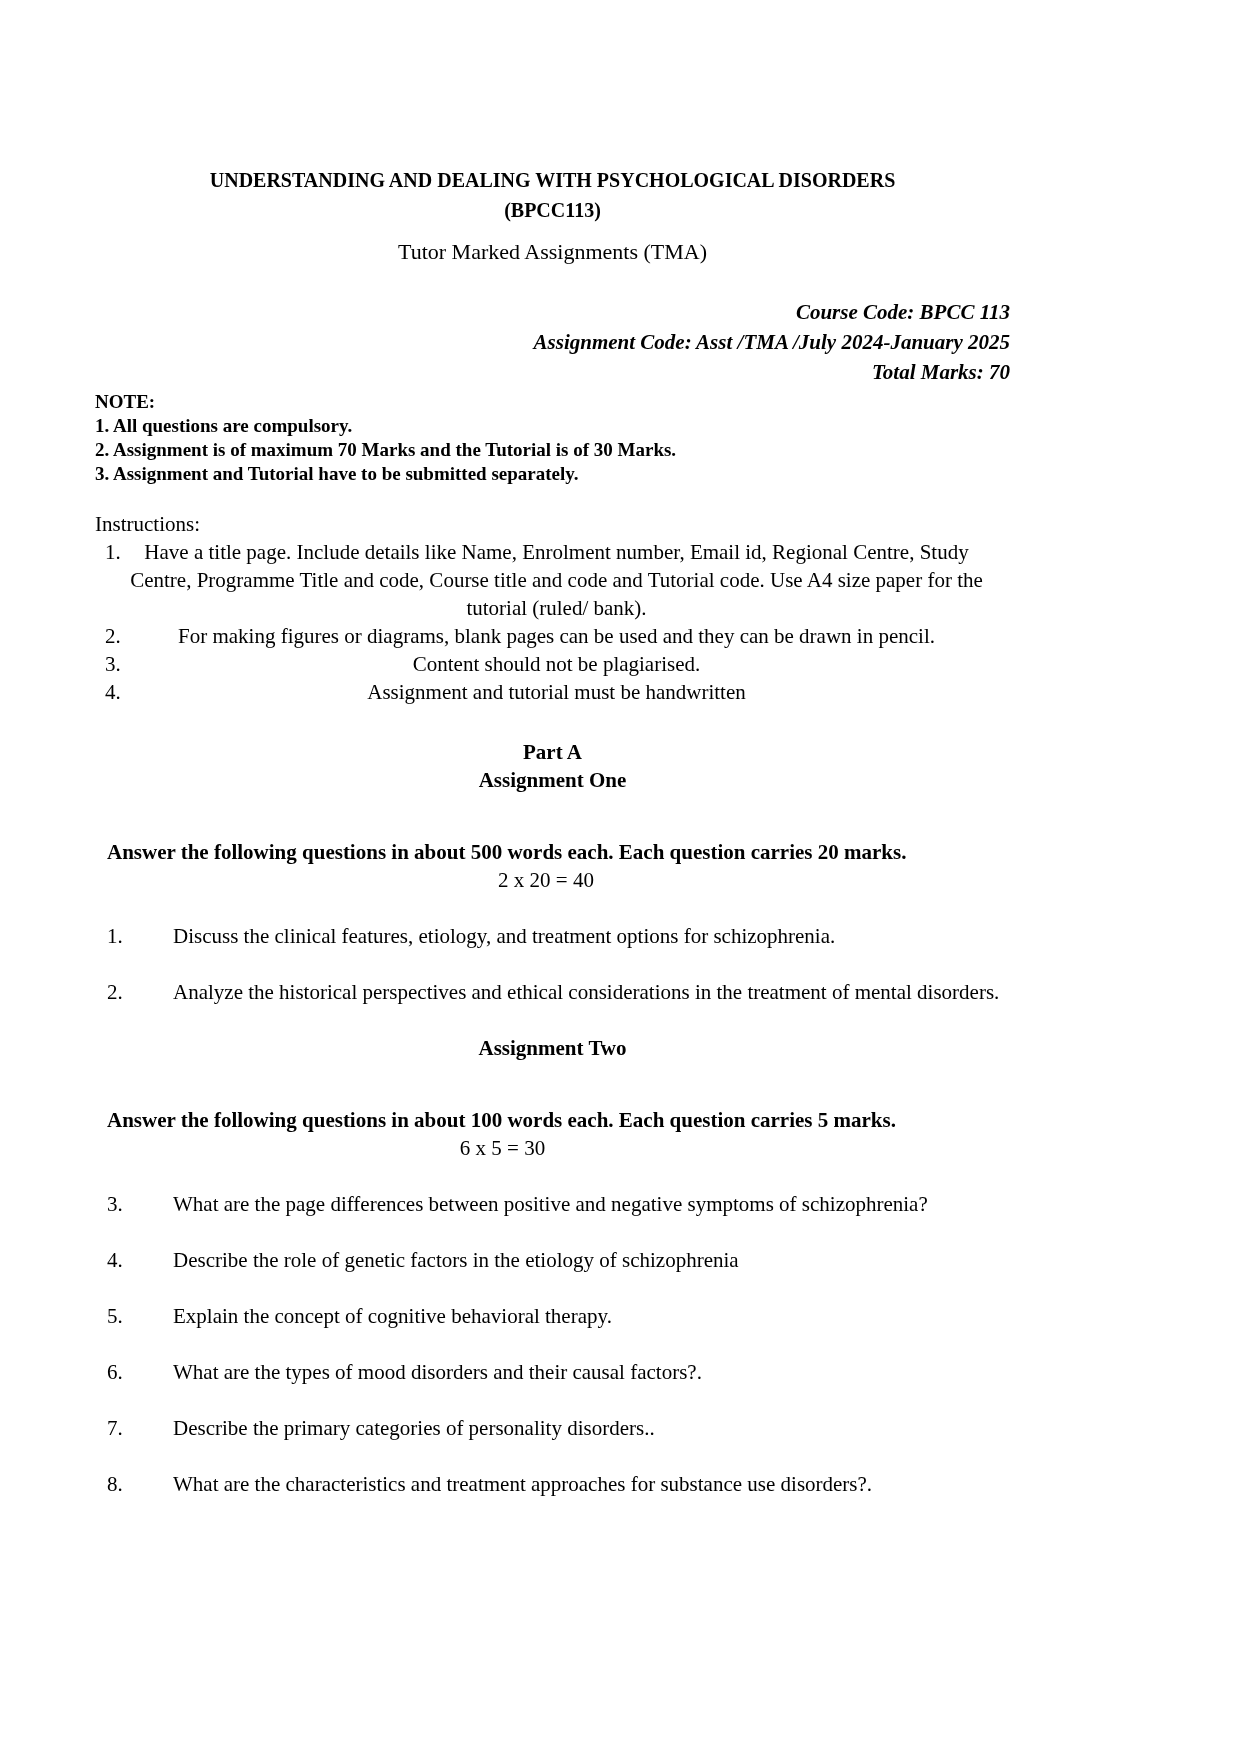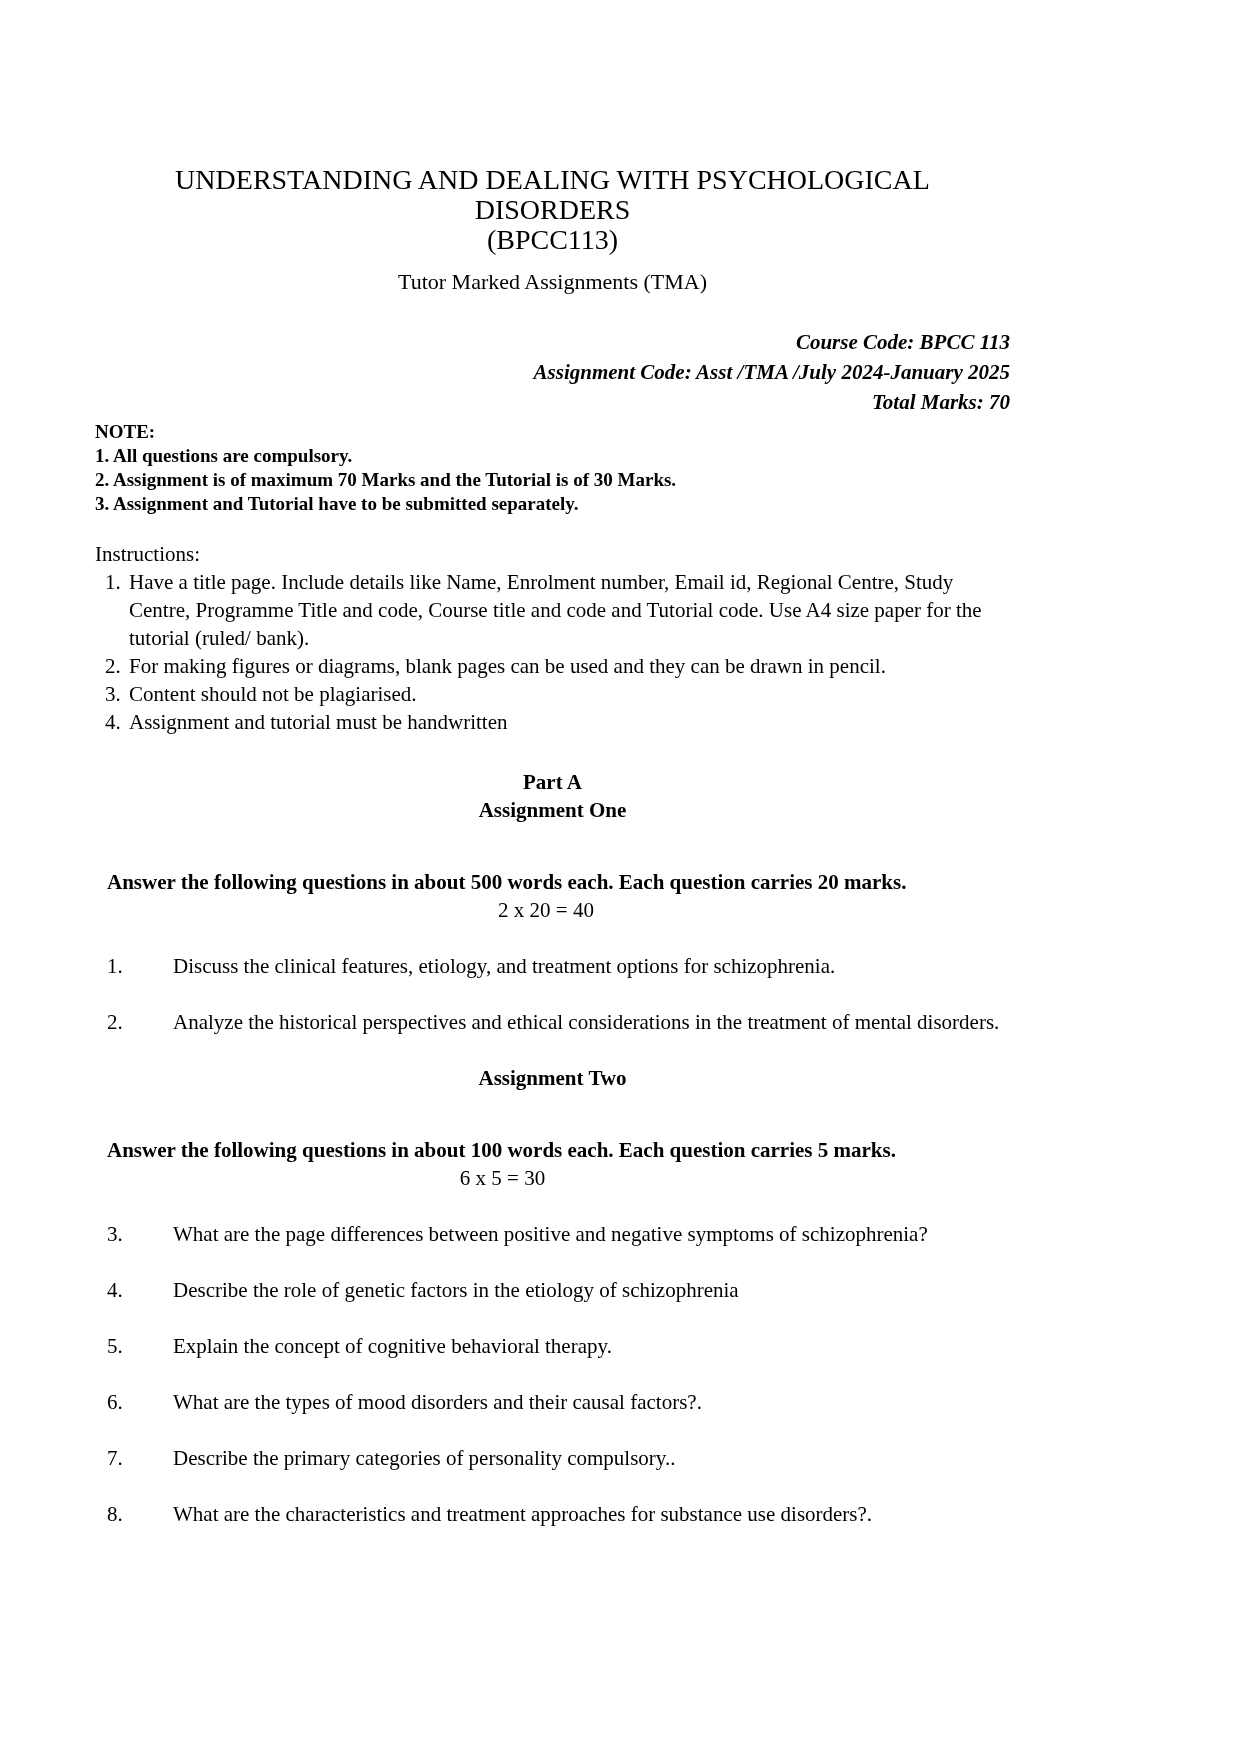--- a/index.html
+++ b/index.html
@@ -10,22 +10,22 @@
     background: #ffffff;
     color: #000000;
     font-family: "Liberation Serif", serif;
     font-size: 21px;
     box-sizing: border-box;
     padding: 165px 230px 0 95px;
     overflow: hidden;
   }
   .doc-title {
     text-align: center;
-    font-weight: normal;
-    font-size: 28px;
+    font-weight: bold;
+    font-size: 20px;
     line-height: 30px;
   }
   .subtitle {
     margin-top: 12px;
     text-align: center;
     font-weight: normal;
     font-size: 22px;
     line-height: 30px;
   }
   .meta {
@@ -38,21 +38,21 @@
   }
   .note {
     margin-top: 3px;
     font-weight: bold;
     font-size: 19px;
     line-height: 24px;
   }
   .instructions { margin-top: 24px; line-height: 28px; }
   .ins-row { display: flex; padding-left: 10px; }
   .ins-num { flex: none; width: 24px; }
-  .ins-text { width: 855px; }
+  .ins-text { width: 855px; text-align: center; }
   .section-head {
     margin-top: 32px;
     text-align: center;
     font-weight: bold;
     line-height: 28px;
   }
   .answer-line {
     margin-top: 44px;
     font-weight: bold;
     padding-left: 12px;
@@ -143,20 +143,20 @@
   <div class="q-row">
     <span class="q-num">5.</span>
     <div class="q-text">Explain the concept of cognitive behavioral therapy.</div>
   </div>
   <div class="q-row">
     <span class="q-num">6.</span>
     <div class="q-text">What are the types of mood disorders and their causal factors?.</div>
   </div>
   <div class="q-row">
     <span class="q-num">7.</span>
-    <div class="q-text">Describe the primary categories of personality compulsory..</div>
+    <div class="q-text">Describe the primary categories of personality disorders..</div>
   </div>
   <div class="q-row">
     <span class="q-num">8.</span>
     <div class="q-text">What are the characteristics and treatment approaches for substance use disorders?.</div>
   </div>
 
 </div>
 
 </body></html>

